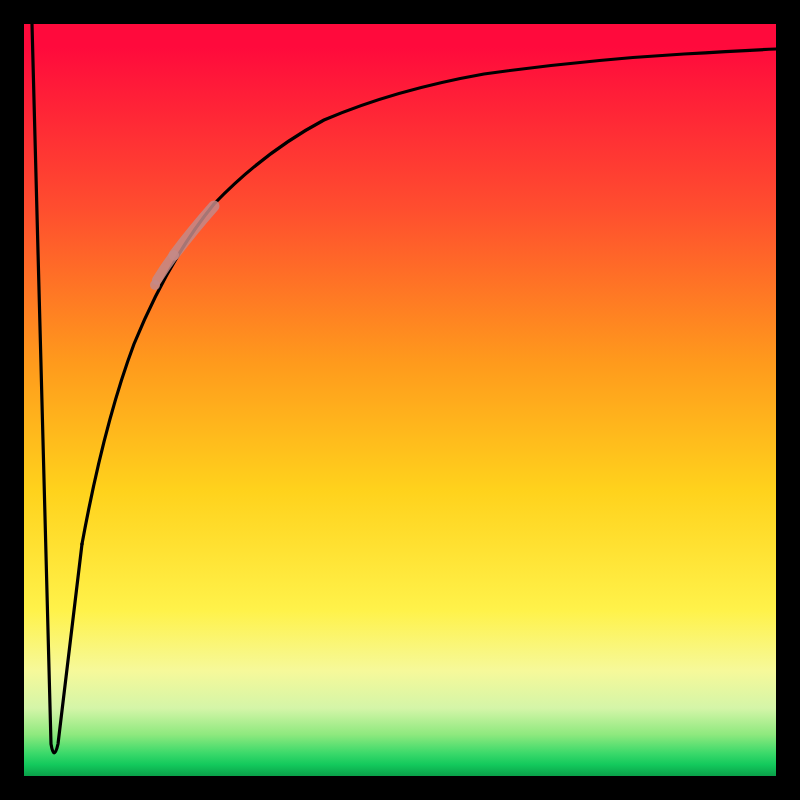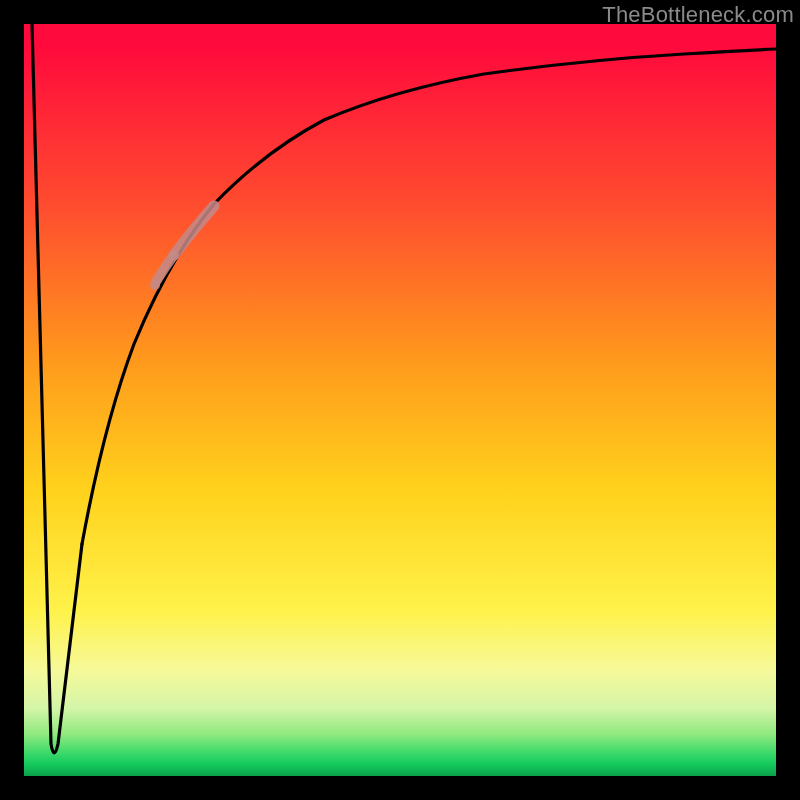--- a/index.html
+++ b/index.html
@@ -73,21 +73,20 @@
     font-weight: 400;
     letter-spacing: 0.2px;
     user-select: none;
   }
 </style>
 </head>
 <body>
 
 <div class="stage">
 
-  <div class="attribution">TheBottleneck.com</div>
 
   <div class="plot-area">
     <svg class="curve" viewBox="0 0 752 752" preserveAspectRatio="none">
 
       <path class="curve-spike" d="M 8 0
                L 27 720
                Q 30 738 34 720
                L 58 520"></path>
 
       <path class="curve-main" d="M 58 520

